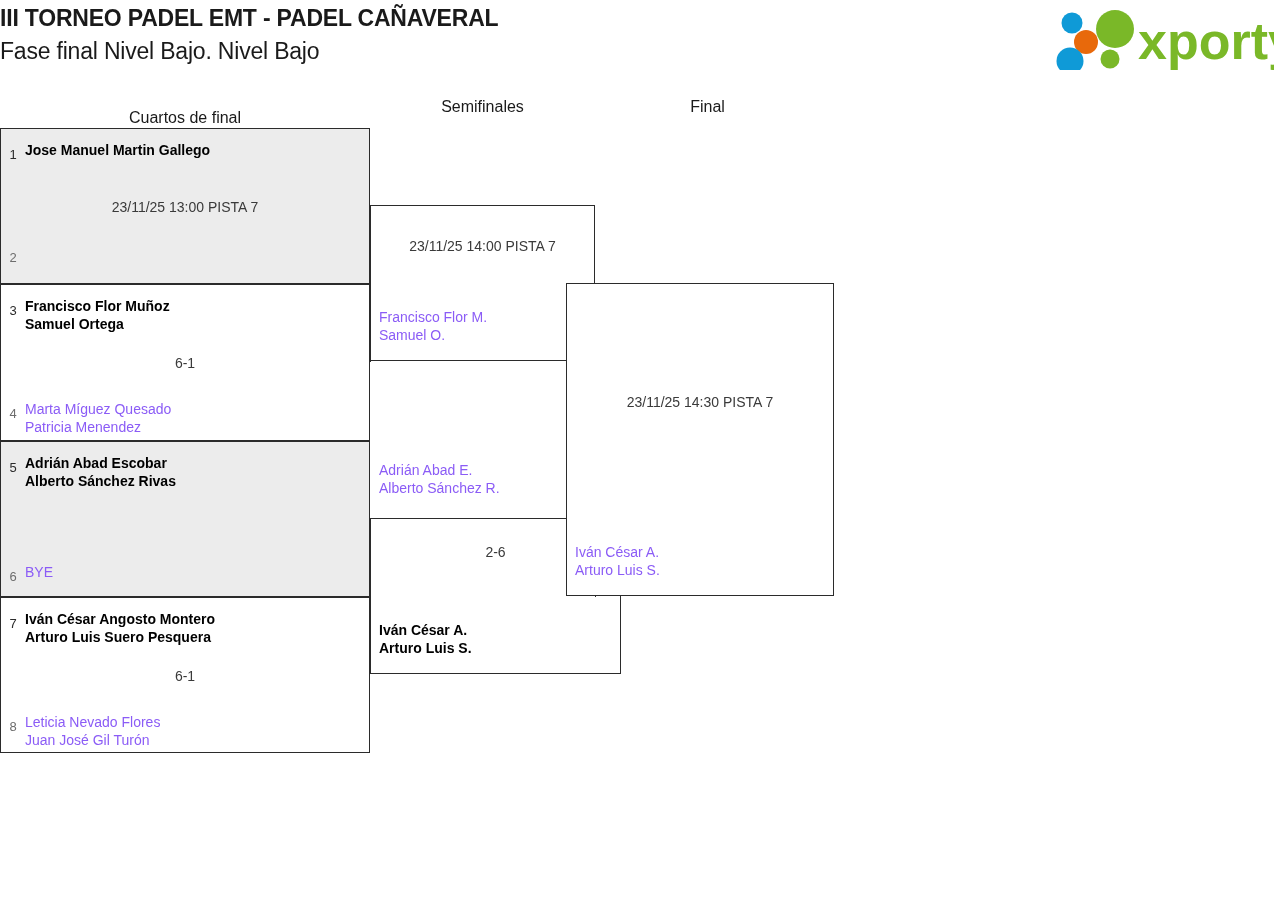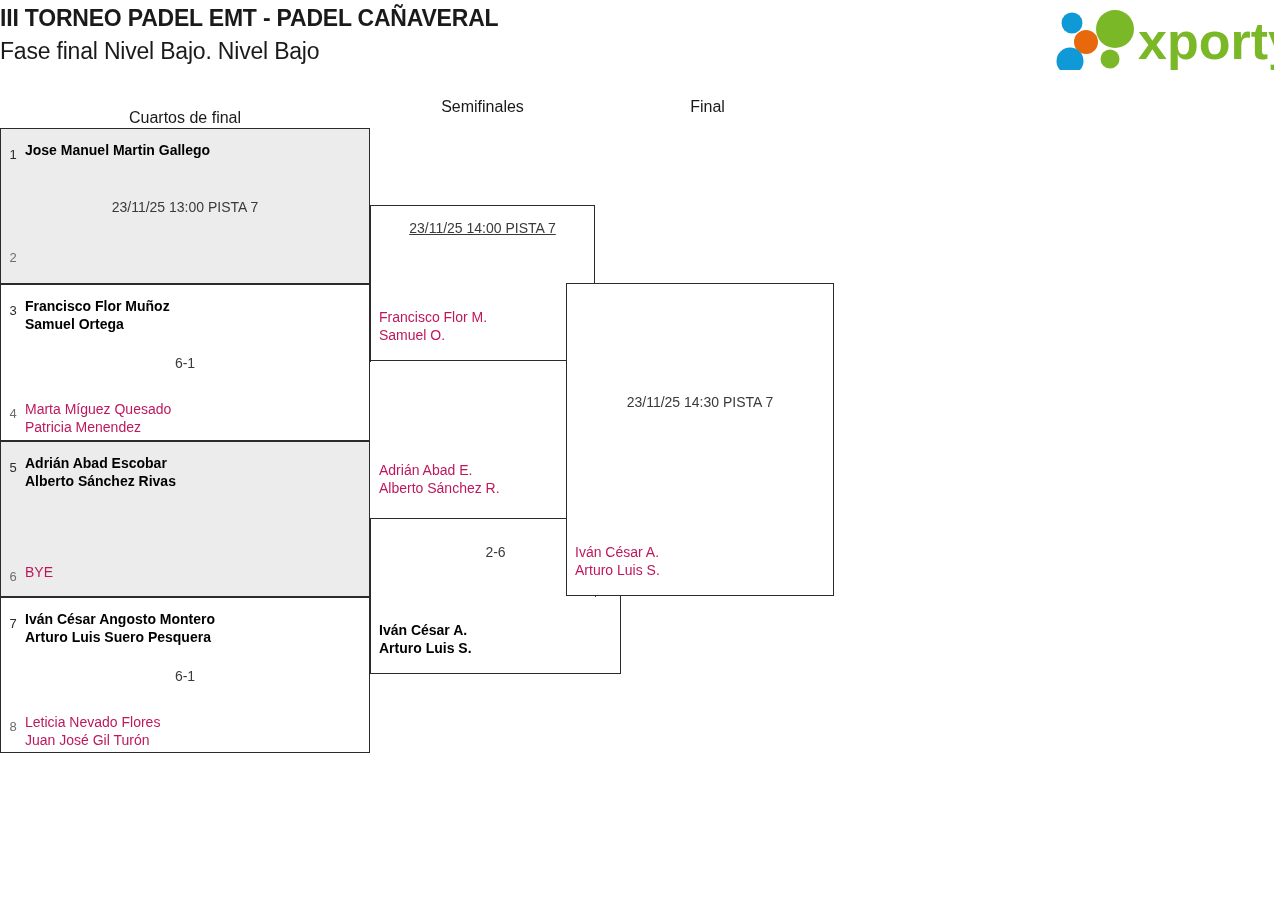--- a/index.html
+++ b/index.html
@@ -99,21 +99,21 @@
     font-size: 13px;
     line-height: 18px;
     color: #6d6d6d;
     padding-top: 9px;
   }
   .slot.win .seed { color: #2b2b2b; }
   .names {
     flex: 1 1 auto;
     font-size: 14px;
     line-height: 18px;
-    color: #be185d;
+    color: #8b5cf6;
     padding-top: 4px;
   }
   .slot.win .names {
     color: #000000;
     font-weight: bold;
   }
   .names .n2 { display: block; }
   .names .n1 { display: block; }
   .slot.noseed .names { padding-left: 8px; }
 
@@ -237,21 +237,21 @@
   </div>
 
   <div class="match" style="left:370px; top:205px; width:225px; height:156px;">
     <div class="slot noseed" style="top:8px;">
 
       <span class="names">
         <span class="n1"></span>
         <span class="n2"></span>
       </span>
     </div>
-    <div class="info" style="top:13px;text-decoration:underline;">23/11/25 14:00 PISTA 7</div>
+    <div class="info" style="top:31px;">23/11/25 14:00 PISTA 7</div>
     <div class="slot noseed" style="top:98px;">
 
       <span class="names">
         <span class="n1">Francisco Flor M.</span>
         <span class="n2">Samuel O.</span>
       </span>
     </div>
   </div>
 
   <div class="match" style="left:370px; top:518px; width:251px; height:156px;">

